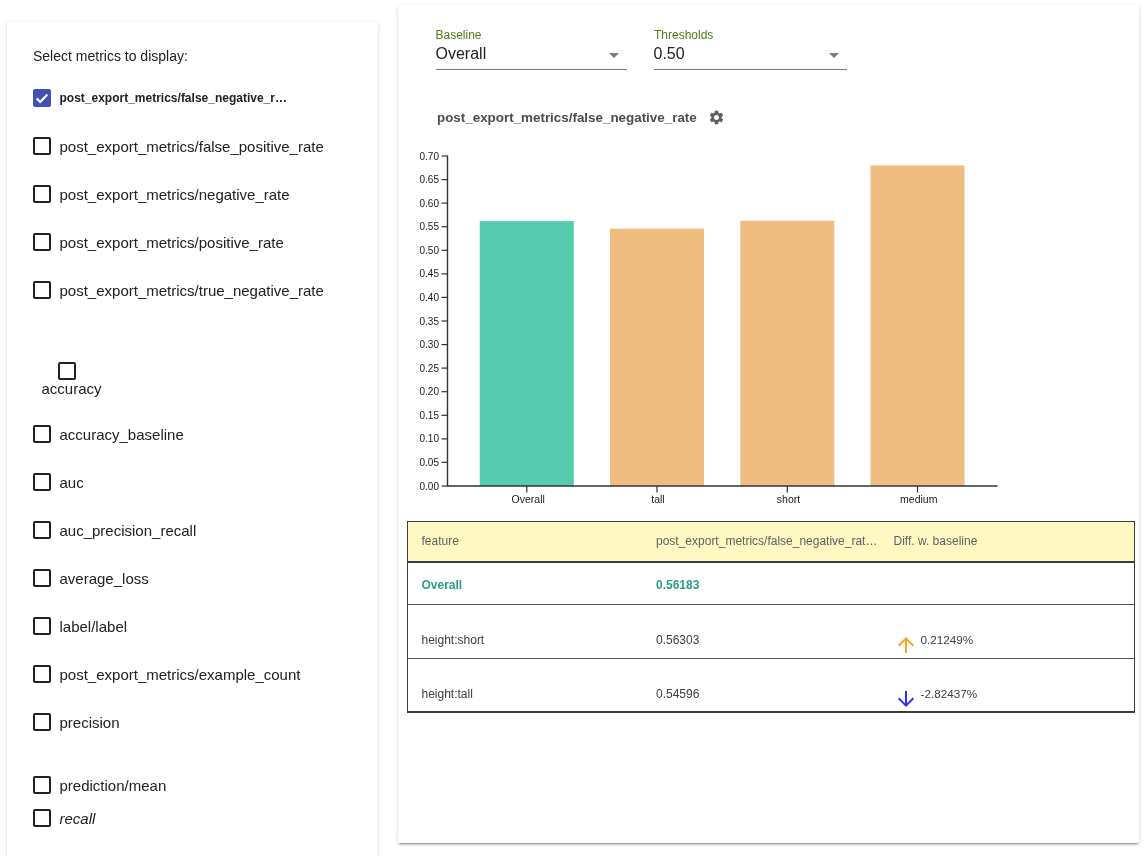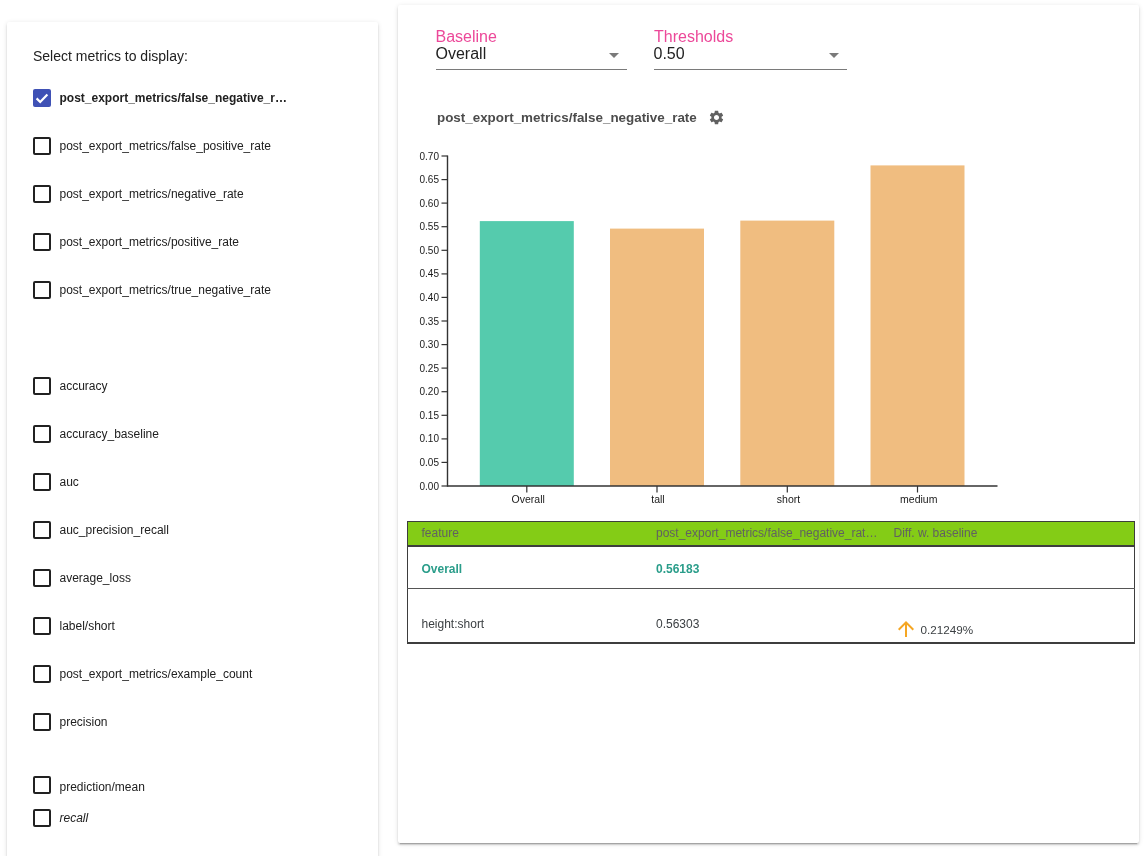--- a/index.html
+++ b/index.html
@@ -8,39 +8,39 @@
     position:absolute; background:#fff; border-radius:2px;
     box-shadow: 0 2px 2px 0 rgba(0,0,0,0.14), 0 1px 5px 0 rgba(0,0,0,0.12), 0 3px 1px -2px rgba(0,0,0,0.2);
   }
   #leftcard { left:7px; top:22px; width:370.5px; height:838px; }
   #rightcard { left:397.5px; top:5px; width:741px; height:838px; }
 
   .seltitle { position:absolute; left:26px; top:26px; font-size:14px; color:#212121; }
   .item { position:absolute; left:26px; height:48px; display:flex; align-items:center; }
   .cb { width:18px; height:18px; border:2px solid #212121; border-radius:2px; flex:0 0 auto; }
   .cb.on { border:none; background:#3f51b5; }
-  .item .lbl { margin-left:8.5px; font-size:12px; color:#212121; white-space:nowrap; }
+  .item .lbl { margin-left:8.5px; font-size:15px; color:#212121; white-space:nowrap; }
   .item .lbl.b { font-weight:bold; }
 
-  .ddlabel { position:absolute; font-size:16px; color:#ec4899; }
+  .ddlabel { position:absolute; font-size:12px; color:#4d7c0f; }
   .ddvalue { position:absolute; font-size:16px; color:#212121; }
   .ddline  { position:absolute; height:1px; background:#7a7a7a; }
   .ddarrow { position:absolute; width:0; height:0; border-left:5.2px solid transparent; border-right:5.2px solid transparent; border-top:5.7px solid #7a7a7a; }
 
   .charttitle { position:absolute; left:39.5px; top:105px; font-size:13.4px; font-weight:bold; color:#4c4c4c; }
 
   table.res { position:absolute; left:9px; top:516px; width:728px; border-collapse:collapse; table-layout:fixed; font-size:12px; }
   table.res { border:1px solid #3d3d3d; border-bottom:2px solid #3d3d3d; }
-  table.res th { background:#84cc16; color:#616161; font-weight:normal; text-align:left; height:24px; padding:0 0 0 14px; border-bottom:2px solid #3d3d3d; }
+  table.res th { background:#fef9c3; color:#616161; font-weight:normal; text-align:left; height:40px; padding:0 0 0 14px; border-bottom:2px solid #3d3d3d; }
   table.res td { vertical-align:top; color:#3c4043; padding:15px 0 0 14px; }
   tr.r1 td { height:43px; padding-top:15px; color:#2a9d8a; font-weight:bold; }
   tr.r2 td, tr.r3 td, tr.r4 td { height:54px; padding-top:28px; border-top:1.5px solid #555; }
   tr.r4 td { height:51px; }
   td.diff { padding-top:17px; }
-  .diffwrap { display:flex; align-items:center; }
+  .diffwrap { display:flex; align-items:flex-start; }
   .diffwrap svg { margin-right:3px; } .diffwrap span { font-size:11.7px; }
 </style>
 </head>
 <body>
 <div id="leftcard" class="card">
   <div class="seltitle">Select metrics to display:</div>
   <div class="item" style="top:52px;">
     <div class="cb on"><svg width="18" height="18" viewBox="0 0 18 18">
           <path d="M3.6 9.4 L7.2 13 L14.4 5.4" stroke="#fff" stroke-width="2.2" fill="none"></path>
         </svg></div>
@@ -55,21 +55,21 @@
       <div class="lbl">post_export_metrics/positive_rate</div>
     </div>
   <div class="item" style="top:148px;">
       <div class="cb"></div>
       <div class="lbl">post_export_metrics/negative_rate</div>
     </div>
   <div class="item" style="top:244px;">
       <div class="cb"></div>
       <div class="lbl">post_export_metrics/true_negative_rate</div>
     </div>
-  <div class="item" style="top:340px;">
+  <div class="item" style="top:340px;flex-direction:column;">
       <div class="cb"></div>
       <div class="lbl">accuracy</div>
     </div>
   <div class="item" style="top:388px;">
       <div class="cb"></div>
       <div class="lbl">accuracy_baseline</div>
     </div>
   <div class="item" style="top:436px;">
       <div class="cb"></div>
       <div class="lbl">auc</div>
@@ -77,21 +77,21 @@
   <div class="item" style="top:484px;">
       <div class="cb"></div>
       <div class="lbl">auc_precision_recall</div>
     </div>
   <div class="item" style="top:532px;">
       <div class="cb"></div>
       <div class="lbl">average_loss</div>
     </div>
   <div class="item" style="top:580px;">
       <div class="cb"></div>
-      <div class="lbl">label/short</div>
+      <div class="lbl">label/label</div>
     </div>
   <div class="item" style="top:628px;">
       <div class="cb"></div>
       <div class="lbl">post_export_metrics/example_count</div>
     </div>
   <div class="item" style="top:676px;">
       <div class="cb"></div>
       <div class="lbl">precision</div>
     </div>
   <div class="item" style="top:724px;align-items:flex-end;">
@@ -201,15 +201,27 @@
           <td>0.56303</td>
       <td class="diff">
             <div class="diffwrap">
               <svg width="24" height="24" viewBox="0 0 24 24" fill="#f5a623">
                 <path d="M4 12l1.41 1.41L11 7.83V20h2V7.83l5.58 5.59L20 12l-8-8-8 8z"></path>
               </svg>
               <span>0.21249%</span>
             </div>
           </td>
         </tr>
+    <tr class="r4">
+          <td>height:tall</td>
+          <td>0.54596</td>
+      <td class="diff">
+            <div class="diffwrap">
+              <svg width="24" height="24" viewBox="0 0 24 24" fill="#3030f0">
+                <path d="M20 12l-1.41-1.41L13 16.17V4h-2v12.17l-5.58-5.59L4 12l8 8 8-8z"></path>
+              </svg>
+              <span>-2.82437%</span>
+            </div>
+          </td>
+        </tr>
   </tbody>
     </table>
 </div>
 
 </body></html>

